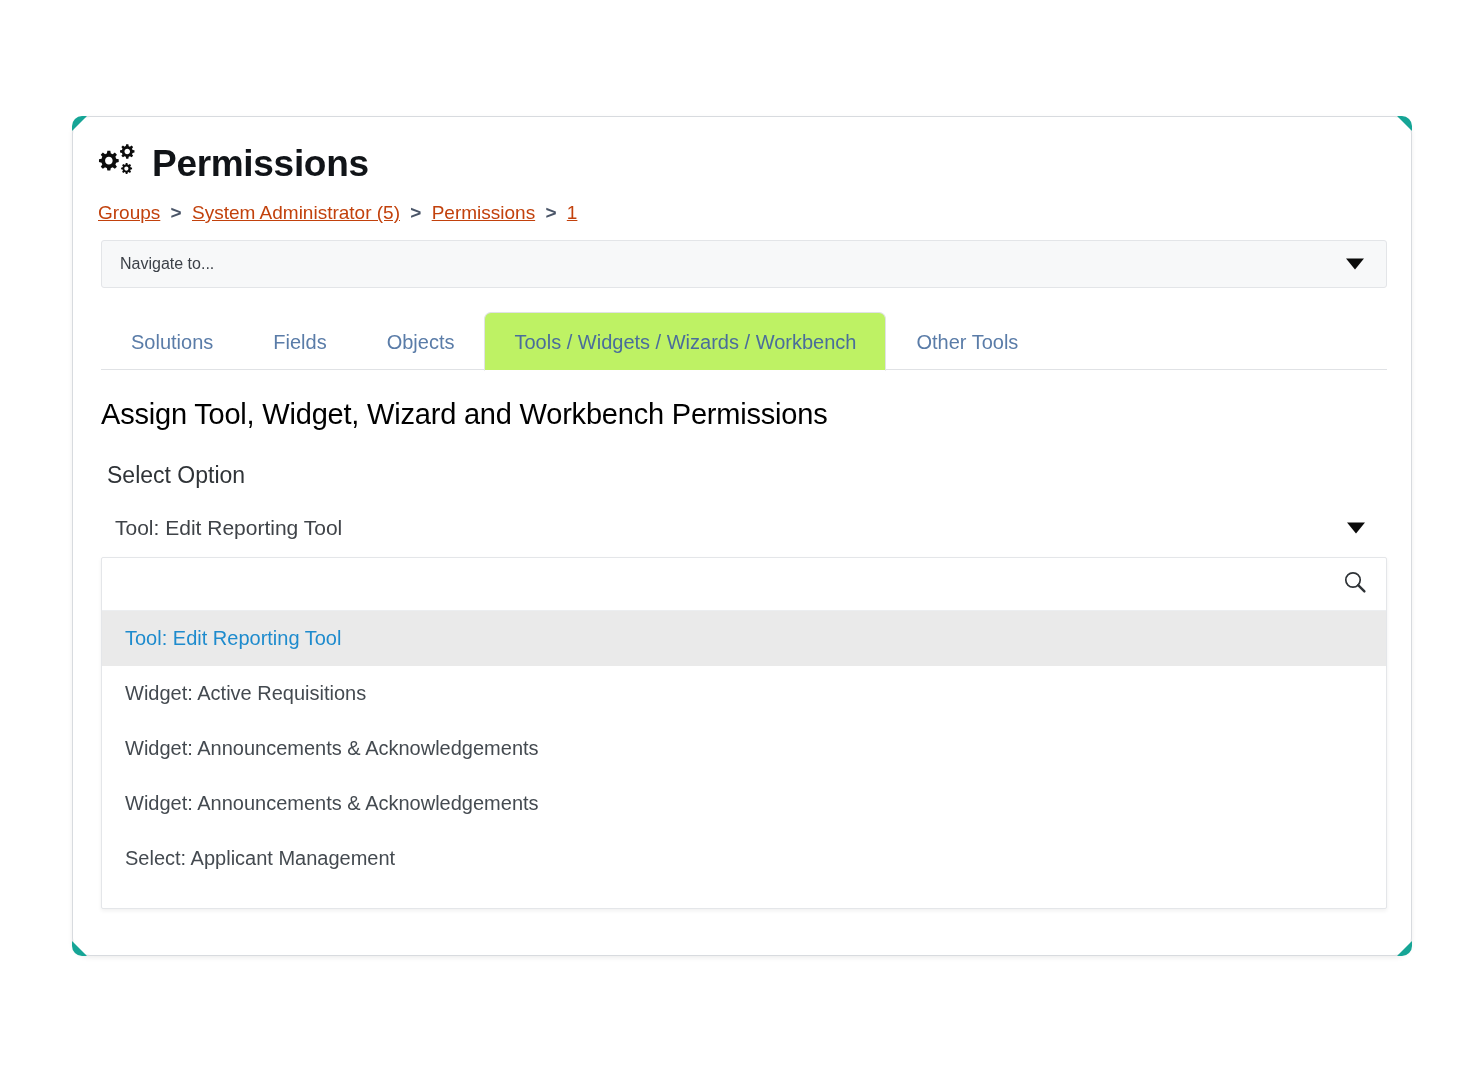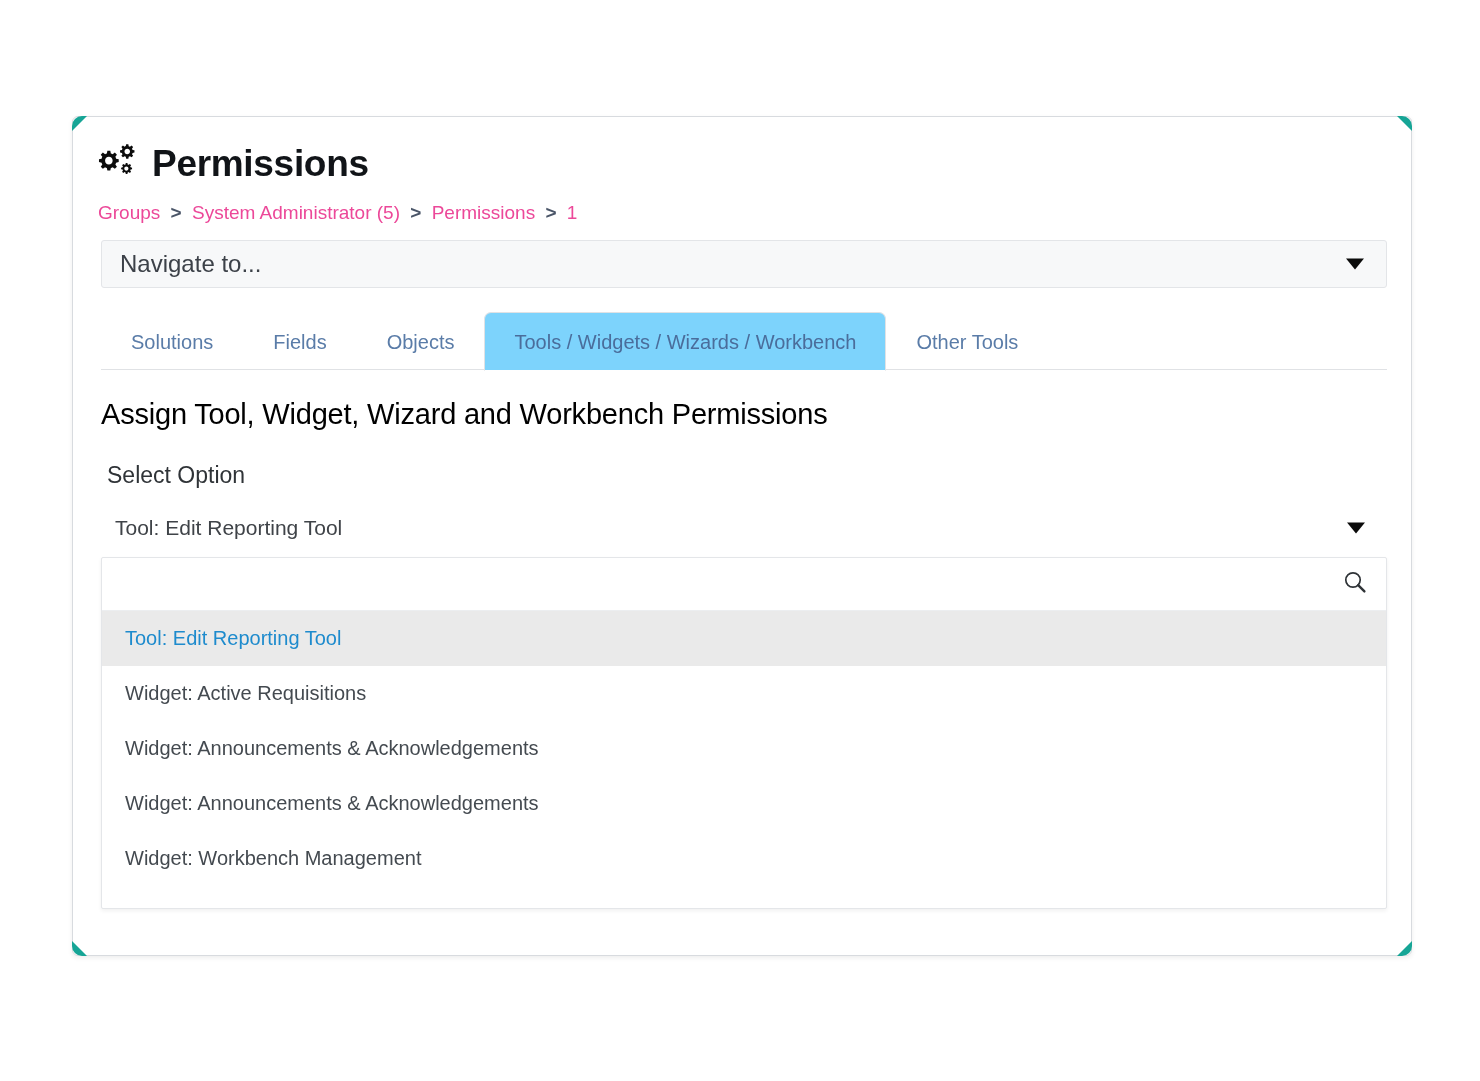--- a/index.html
+++ b/index.html
@@ -18,21 +18,21 @@
 
   
   .card {
     position: absolute;
     left: 72px;
     top: 116px;
     width: 1340px;
     height: 840px;
     background: #ffffff;
     border: 1px solid #d8dbdf;
-    border-radius: 6px;
+    border-radius: 18px;
     box-shadow: 0 2px 5px rgba(0,0,0,0.07);
     box-sizing: border-box;
   }
 
   
   .corner {
     position: absolute;
     width: 15px;
     height: 15px;
     background: #1aa a97;
@@ -68,21 +68,21 @@
 
   
   .breadcrumb {
     margin-top: 19px;
     padding-left: 3px;
     font-size: 19px;
     color: #6c7a91;
     line-height: 1.2;
     white-space: nowrap;
   }
-  .breadcrumb .crumb { color: #ec4899; }
+  .breadcrumb .crumb { color: #c2410c; text-decoration: underline; }
   .breadcrumb .sep {
     color: #4a5568;
     font-weight: 700;
     margin: 0 5px;
   }
 
   
   .nav-select {
     position: relative;
     margin-top: 15px;
@@ -91,21 +91,21 @@
     height: 48px;
     background: #f7f8f9;
     border: 1px solid #e3e5e8;
     border-radius: 3px;
     display: flex;
     align-items: center;
     box-sizing: border-box;
     cursor: pointer;
   }
   .nav-select .value {
-    font-size: 24px;
+    font-size: 16px;
     color: #3c4148;
     padding-left: 18px;
   }
   .caret {
     position: absolute;
     right: 22px;
     top: 50%;
     transform: translateY(-50%);
     width: 0; height: 0;
     border-left: 9px solid transparent;
@@ -139,21 +139,21 @@
     height: 58px;
     line-height: 58px;
     box-sizing: border-box;
     border: 1px solid transparent;
     border-radius: 7px 7px 0 0;
     cursor: pointer;
     white-space: nowrap;
   }
   .tab.active {
     color: #4a6d9b;
-    background: #7dd3fc;
+    background: #bef264;
     border-color: #e0e2e5;
     border-bottom-color: #ffffff;
     margin-bottom: -1px;
     height: 59px;
     line-height: 58px;
   }
 
   
   .section-title {
     margin: 28px 0 0 6px;
@@ -320,19 +320,19 @@
       <div class="option">
         <span>Widget: Active Requisitions</span>
       </div>
       <div class="option">
         <span>Widget: Announcements &amp; Acknowledgements</span>
       </div>
       <div class="option">
         <span>Widget: Announcements &amp; Acknowledgements</span>
       </div>
       <div class="option">
-        <span>Widget: Workbench Management</span>
+        <span>Select: Applicant Management</span>
       </div>
       <div class="dropdown-pad"></div>
     </div>
 
   </div>
 </div>
 
 </body></html>

